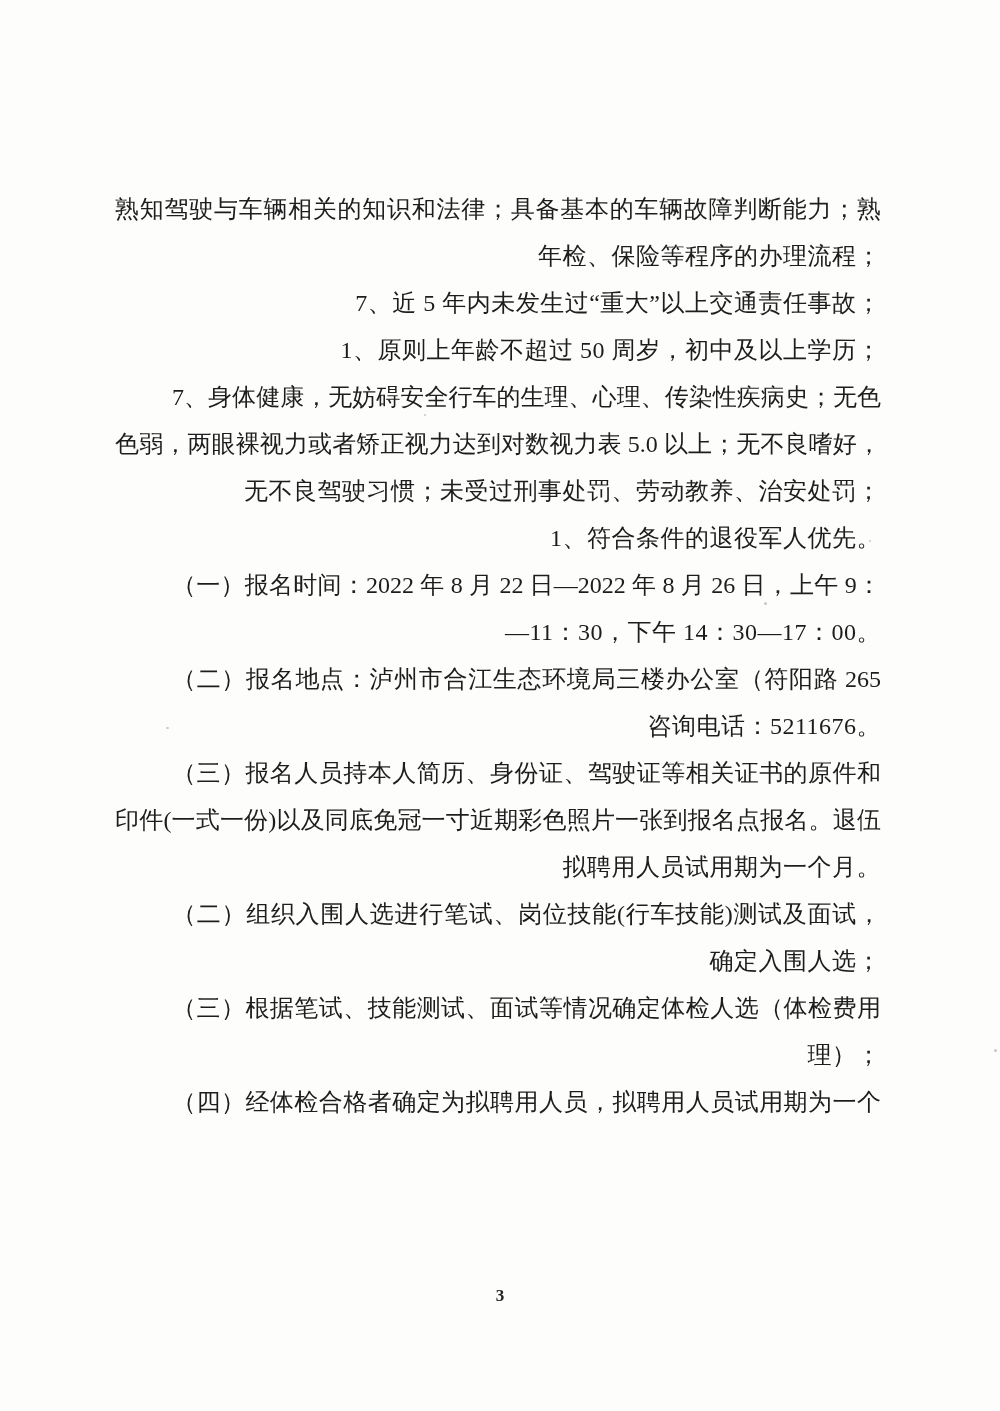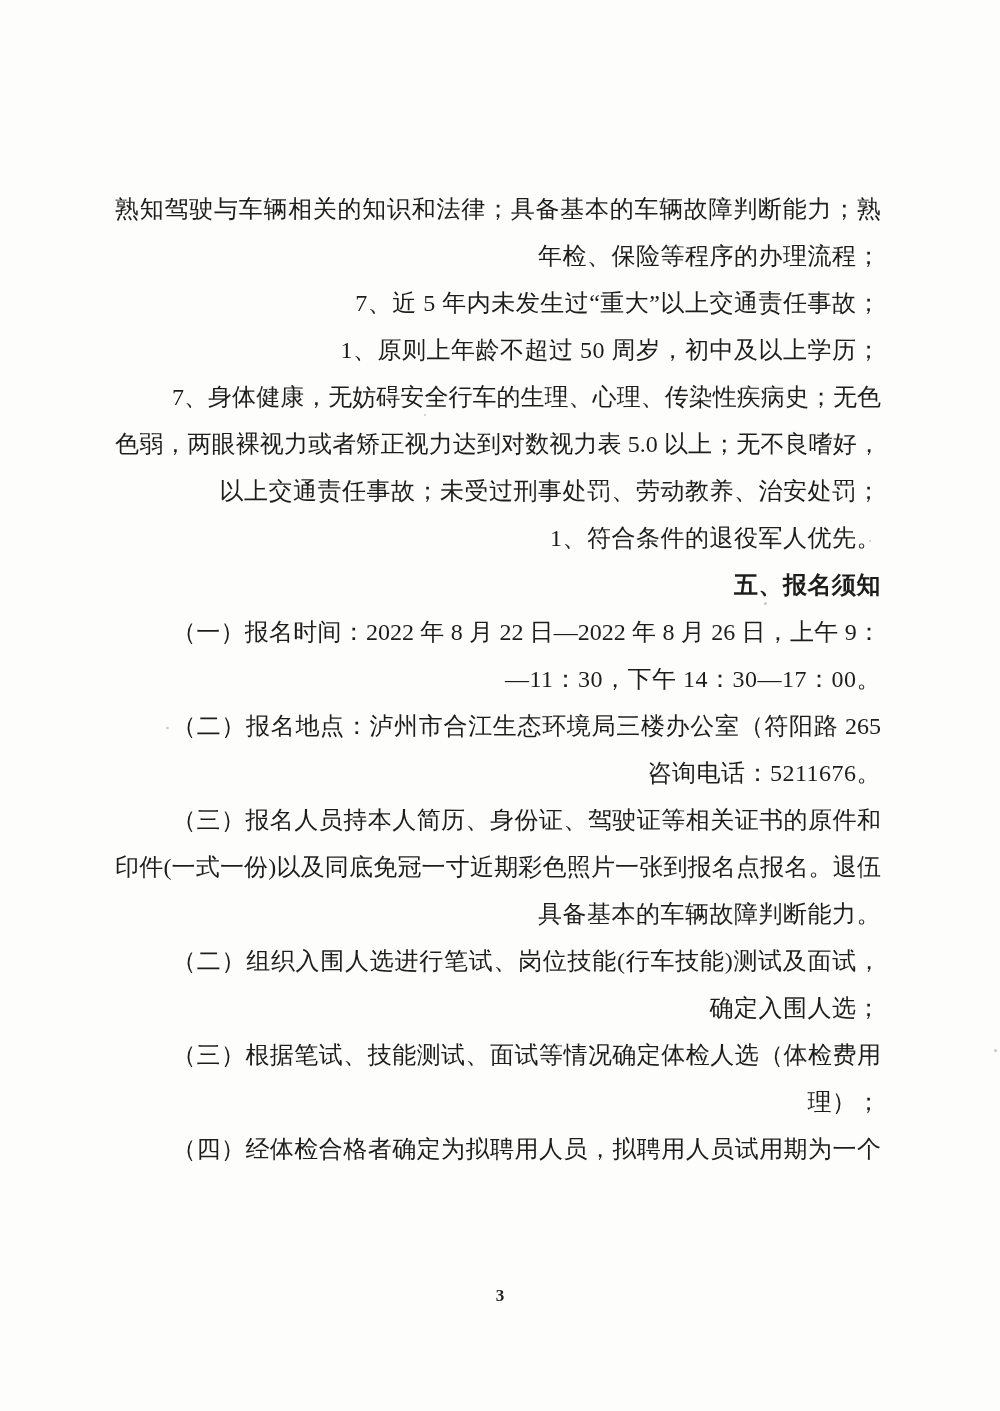--- a/index.html
+++ b/index.html
@@ -77,30 +77,29 @@
 <body>
 
 <div class="page">
   <div class="doc">
       <div class="line justify">熟知驾驶与车辆相关的知识和法律；具备基本的车辆故障判断能力；熟知</div>
       <div class="line">年检、保险等程序的办理流程；</div>
       <div class="line indent">7、近 5 年内未发生过“重大”以上交通责任事故；</div>
       <div class="line indent">1、原则上年龄不超过 50 周岁，初中及以上学历；</div>
       <div class="line indent justify">7、身体健康，无妨碍安全行车的生理、心理、传染性疾病史；无色盲、</div>
       <div class="line justify">色弱，两眼裸视力或者矫正视力达到对数视力表 5.0 以上；无不良嗜好，</div>
-      <div class="line">以上交通责任事故；未受过刑事处罚、劳动教养、治安处罚；</div>
+      <div class="line">无不良驾驶习惯；未受过刑事处罚、劳动教养、治安处罚；</div>
       <div class="line indent">1、符合条件的退役军人优先。</div>
-      <div class="line indent bold">五、报名须知</div>
       <div class="line indent justify">（一）报名时间：2022 年 8 月 22 日—2022 年 8 月 26 日，上午 9：00</div>
       <div class="line">—11：30，下午 14：30—17：00。</div>
       <div class="line indent justify">（二）报名地点：泸州市合江生态环境局三楼办公室（符阳路 265 号），</div>
       <div class="line">咨询电话：5211676。</div>
       <div class="line indent justify">（三）报名人员持本人简历、身份证、驾驶证等相关证书的原件和复</div>
       <div class="line justify">印件(一式一份)以及同底免冠一寸近期彩色照片一张到报名点报名。退伍</div>
-      <div class="line">具备基本的车辆故障判断能力。</div>
+      <div class="line">拟聘用人员试用期为一个月。</div>
       <div class="line indent justify">（二）组织入围人选进行笔试、岗位技能(行车技能)测试及面试，具</div>
       <div class="line">确定入围人选；</div>
       <div class="line indent justify">（三）根据笔试、技能测试、面试等情况确定体检人选（体检费用自</div>
       <div class="line">理）；</div>
       <div class="line indent justify">（四）经体检合格者确定为拟聘用人员，拟聘用人员试用期为一个月，</div>
     </div>
 
   <div class="page-number">3</div>
 
   <span class="speck s1"></span>

